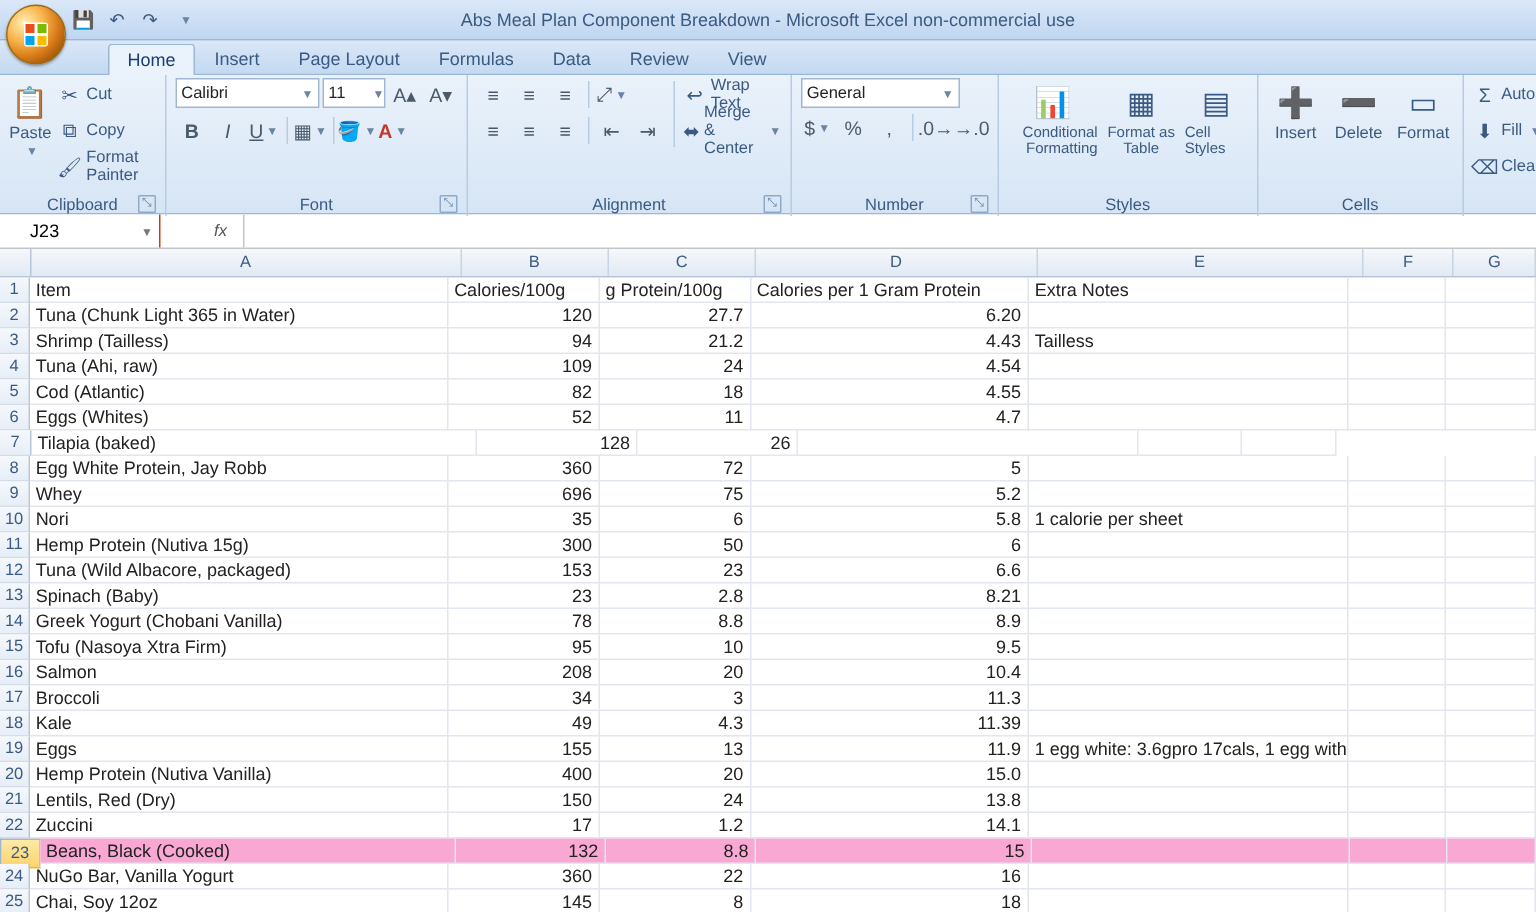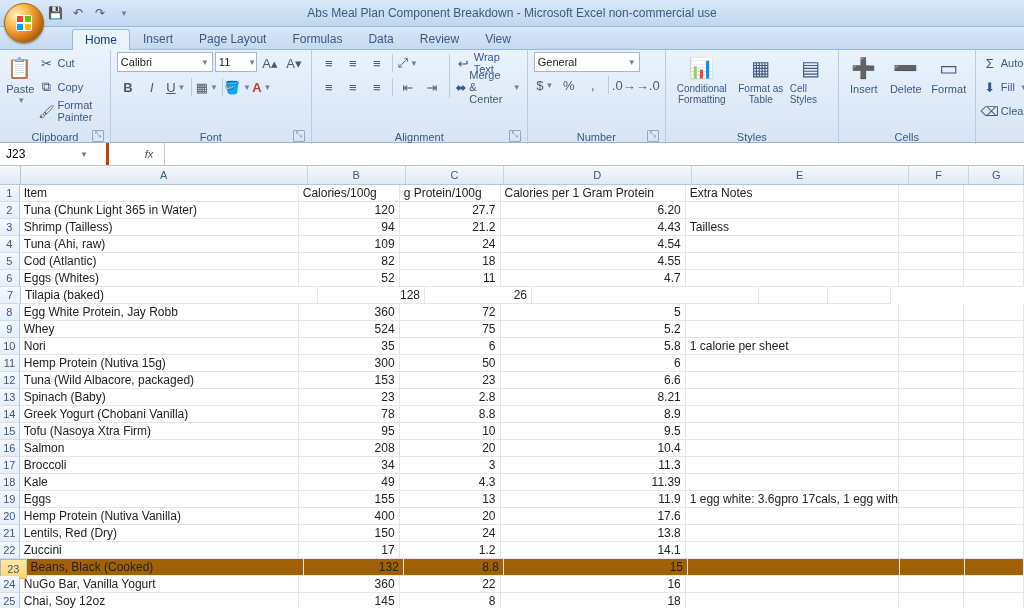--- a/index.html
+++ b/index.html
@@ -29,37 +29,37 @@
 .smallrow{display:flex;align-items:center;gap:3px;height:22px;font-size:11px;color:#3b5a82}
 .smallrow .ico{width:16px;height:16px;display:flex;align-items:center;justify-content:center;font-size:13px}
 .sel{background:#fff;border:1px solid #9fb7d4;height:18px;font-size:11px;padding:0 3px;display:flex;align-items:center;justify-content:space-between;gap:16px;color:#222}
 .dd{color:#6a84a3;font-size:8px;margin-left:2px}
 .btnrow{display:flex;gap:2px}
 .rb{width:20px;height:20px;display:flex;align-items:center;justify-content:center;border:1px solid transparent;font-size:13px;color:#4a5a6a}
 .sep{width:1px;background:#b7cce4;margin:2px 2px}
 .stack{display:flex;flex-direction:column;gap:2px}
 
 .fxrow{height:22px;border-bottom:1px solid #c5c5c5;display:flex;align-items:center;background:#fff}
-.namebox{width:98px;border-right:3px solid #c2410c;height:100%;display:flex;align-items:center;padding:0 4px;justify-content:flex-start}
+.namebox{width:98px;border-right:1px solid #c2410c;height:100%;display:flex;align-items:center;padding:0 4px;justify-content:flex-end}
 .namebox input{border:none;width:70px;font-size:12px}
 .namebox .dd{font-size:8px;color:#777}
 .fxico{width:30px;text-align:center;font-style:italic;color:#555;border-right:1px solid #c5c5c5;height:100%;display:flex;align-items:center;justify-content:center}
 .fxinput{flex:1;padding:0 6px;height:100%}
 
 .colhdr{height:18px;display:flex;background:linear-gradient(#f5f8fc,#e1e9f4);border-bottom:1px solid #b7c5d8}
 .corner{width:20px;border-right:1px solid #b7c5d8;background:linear-gradient(#f5f8fc,#e1e9f4)}
 .ch{border-right:1px solid #c9d4e3;text-align:center;font-size:11px;color:#3b5a82;display:flex;align-items:center;justify-content:center}
 
 .gridwrap{position:relative;overflow:hidden;height:calc(608px - 26px - 22px - 92px - 22px - 18px)}
 .row{display:flex;height:17px}
 .rh{width:20px;border-right:1px solid #b7c5d8;border-bottom:1px solid #d4dce8;background:linear-gradient(#f5f8fc,#e7eef8);text-align:center;font-size:11px;color:#3b5a82;display:flex;align-items:center;justify-content:center}
 .rh.sel{background:linear-gradient(#ffe9a6,#fbd46b);border-bottom:1px solid #e0b84a}
 .cell{border-right:1px solid #e1e6ef;border-bottom:1px solid #e1e6ef;padding:0 4px;font-size:12px;display:flex;align-items:center;overflow:hidden;white-space:nowrap}
 .cell.r{justify-content:flex-end}
-.row.selrow .cell{background:#a16207}
+.row.selrow .cell{background:#f9a8d4}
 .row.selrow .rh{background:linear-gradient(#ffe9a6,#fbd46b)}
 .colA{width:288px}.colB{width:98px}.colC{width:98px}.colD{width:188px}.colE{width:218px}.colF{width:60px}.colG{width:54px}
 </style>
 </head>
 <body>
 
 <div class="titlebar">
   <div class="orb">
     <div class="orb-inner">
         <div class="orb-q"></div>
@@ -204,21 +204,21 @@
         </div>
       </div>
     </div>
     <div class="group-label"><span>Number</span><span class="dlg">⤡</span></div>
   </div>
 
   <div class="group">
     <div class="group-body">
       <div class="bigbtn" style="width:60px">
           <div class="ico">📊</div>
-          <span style="font-size:10px;line-height:11px;text-align:center">Conditional Formatting</span>
+          <span style="font-size:10px;line-height:11px;text-align:right">Conditional Formatting</span>
         </div>
       <div class="bigbtn" style="width:50px">
           <div class="ico">▦</div>
           <span style="font-size:10px;line-height:11px;text-align:center">Format as Table</span>
         </div>
       <div class="bigbtn" style="width:42px">
           <div class="ico">▤</div>
           <span style="font-size:10px;line-height:11px;text-align:left">Cell Styles</span>
         </div>
     </div>
@@ -364,21 +364,21 @@
       <div class="cell colB r">360</div>
       <div class="cell colC r">72</div>
       <div class="cell colD r">5</div>
       <div class="cell colE"></div>
       <div class="cell colF"></div>
       <div class="cell colG"></div>
     </div>
     <div class="row">
       <div class="rh">9</div>
       <div class="cell colA">Whey</div>
-      <div class="cell colB r">524</div>
+      <div class="cell colB r">696</div>
       <div class="cell colC r">75</div>
       <div class="cell colD r">5.2</div>
       <div class="cell colE"></div>
       <div class="cell colF"></div>
       <div class="cell colG"></div>
     </div>
     <div class="row">
       <div class="rh">10</div>
       <div class="cell colA">Nori</div>
       <div class="cell colB r">35</div>
@@ -476,21 +476,21 @@
       <div class="cell colD r">11.9</div>
       <div class="cell colE">1 egg white: 3.6gpro 17cals, 1 egg with 1/2 yolk, 5gpro 47 cals</div>
       <div class="cell colF"></div>
       <div class="cell colG"></div>
     </div>
     <div class="row">
       <div class="rh">20</div>
       <div class="cell colA">Hemp Protein (Nutiva Vanilla)</div>
       <div class="cell colB r">400</div>
       <div class="cell colC r">20</div>
-      <div class="cell colD r">17.6</div>
+      <div class="cell colD r">15.0</div>
       <div class="cell colE"></div>
       <div class="cell colF"></div>
       <div class="cell colG"></div>
     </div>
     <div class="row">
       <div class="rh">21</div>
       <div class="cell colA">Lentils, Red (Dry)</div>
       <div class="cell colB r">150</div>
       <div class="cell colC r">24</div>
       <div class="cell colD r">13.8</div>

